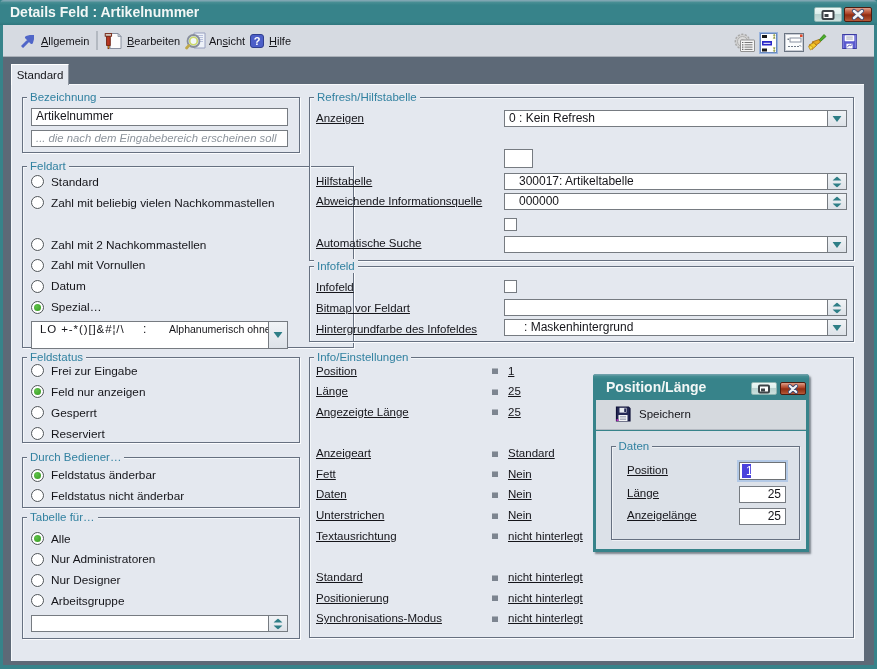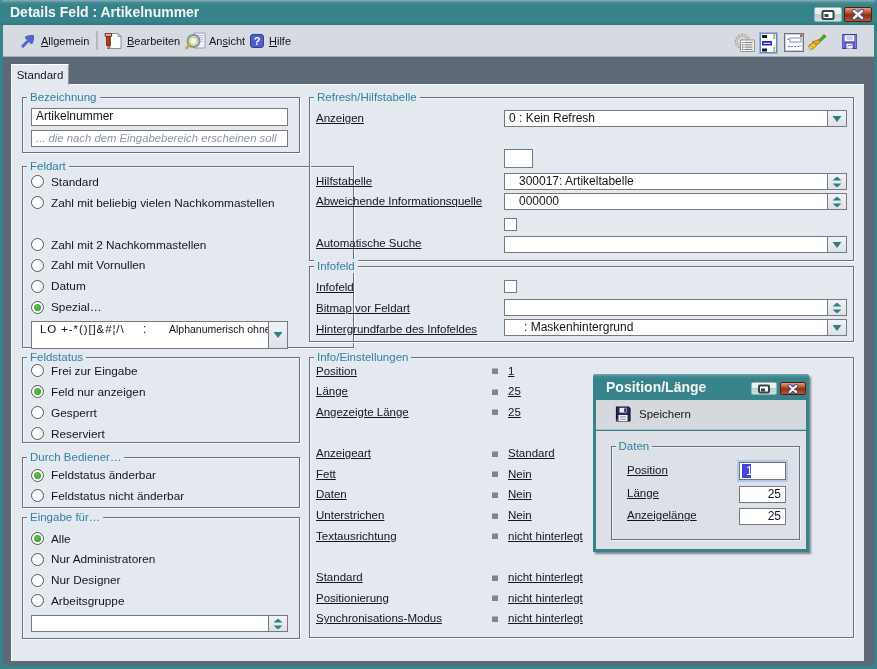--- a/index.html
+++ b/index.html
@@ -280,21 +280,21 @@
     <div class="radio" style="left:19px;top:400.5px">
         <span class="c"></span>
         <span class="t">Feldstatus nicht änderbar</span>
       </div>
     <div class="radio on" style="left:19px;top:380px">
         <span class="c"></span>
         <span class="t">Feldstatus änderbar</span>
       </div>
 
     <div class="gb" style="left:10px;top:432px;width:278px;height:122px">
-        <b>Eingabe für…</b>
+        <b>Tabelle für…</b>
       </div>
     <div class="radio on" style="left:19px;top:443.5px">
         <span class="c"></span>
         <span class="t">Alle</span>
       </div>
     <div class="radio" style="left:19px;top:464px">
         <span class="c"></span>
         <span class="t">Nur Administratoren</span>
       </div>
     <div class="radio" style="left:19px;top:485px">

